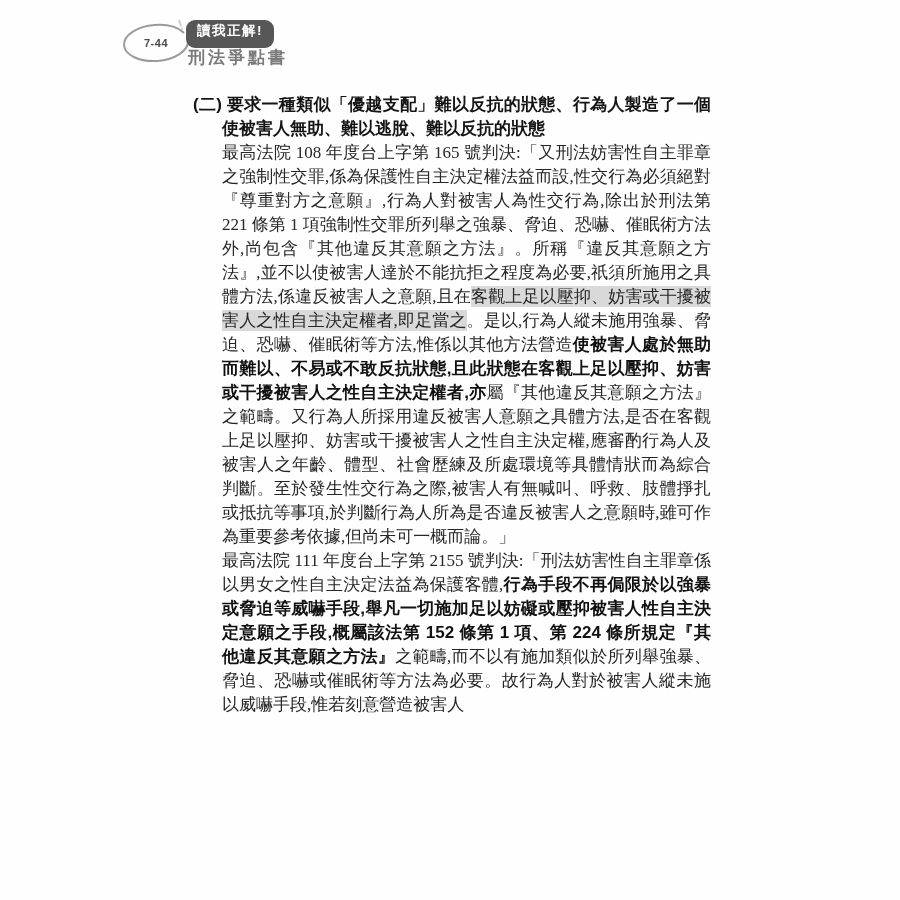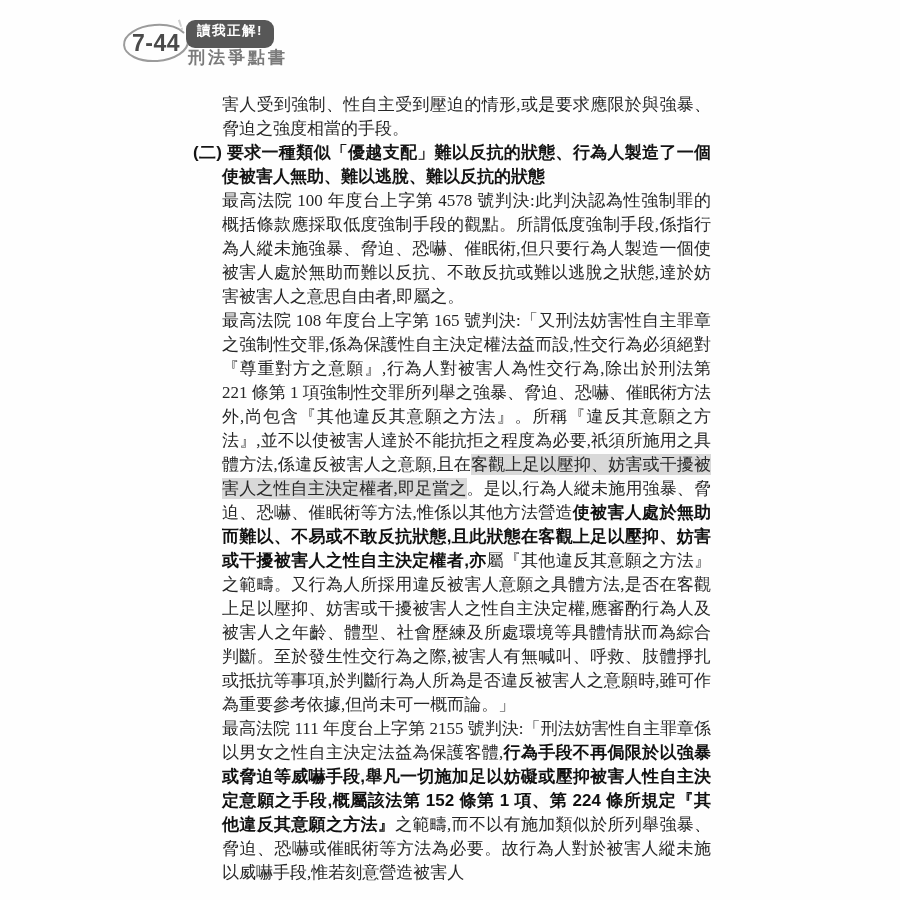--- a/index.html
+++ b/index.html
@@ -22,21 +22,21 @@
 
   
   .page-number-circle{
     position:absolute;left:121px;top:21px;width:70px;height:44px;
   }
   .page-number-circle svg{position:absolute;left:0;top:0;}
   .page-number-text{
     position:absolute;left:0;top:0;width:70px;height:44px;
     display:flex;align-items:center;justify-content:center;
     font-family:"Liberation Sans","DejaVu Sans",sans-serif;
-    font-weight:700;font-size:23px;color:#4a4a4a;letter-spacing:.5px;
+    font-weight:700;font-size:11px;color:#4a4a4a;letter-spacing:.5px;
   }
   .spark{
     position:absolute;left:178px;top:16px;
     font-family:"Liberation Sans","DejaVu Sans",sans-serif;
     font-weight:700;color:#d0d0d0;font-size:15px;transform:rotate(-18deg);
   }
   .badge{
     position:absolute;left:186px;top:20px;
     background:var(--badge-bg);color:var(--badge-text);
     font-family:"Liberation Sans","DejaVu Sans",sans-serif;
@@ -87,20 +87,18 @@
     <span class="page-number-text">7-44</span>
   </div>
 
   <span class="spark">!</span>
 
   <div class="badge">讀我正解!</div>
 
   <div class="book-title">刑法爭點書</div>
 
   <main class="page-body" id="page-body">
-      <div class="para"><span class="seg-normal">害人受到強制、性自主受到壓迫的情形,或是要求應限於與強暴、脅迫之強度相當的手段。</span></div>
       <div class="para heading"><span class="marker">(二) </span><span class="seg-normal">要求一種類似「優越支配」難以反抗的狀態、行為人製造了一個使被害人無助、難以逃脫、難以反抗的狀態</span></div>
-      <div class="para"><span class="seg-normal">最高法院 100 年度台上字第 4578 號判決:此判決認為性強制罪的概括條款應採取低度強制手段的觀點。所謂低度強制手段,係指行為人縱未施強暴、脅迫、恐嚇、催眠術,但只要行為人製造一個使被害人處於無助而難以反抗、不敢反抗或難以逃脫之狀態,達於妨害被害人之意思自由者,即屬之。</span></div>
       <div class="para"><span class="seg-normal">最高法院 108 年度台上字第 165 號判決:「又刑法妨害性自主罪章之強制性交罪,係為保護性自主決定權法益而設,性交行為必須絕對『尊重對方之意願』,行為人對被害人為性交行為,除出於刑法第 221 條第 1 項強制性交罪所列舉之強暴、脅迫、恐嚇、催眠術方法外,尚包含『其他違反其意願之方法』。所稱『違反其意願之方法』,並不以使被害人達於不能抗拒之程度為必要,祇須所施用之具體方法,係違反被害人之意願,且在</span><span class="seg-highlight">客觀上足以壓抑、妨害或干擾被害人之性自主決定權者,即足當之</span><span class="seg-normal">。是以,行為人縱未施用強暴、脅迫、恐嚇、催眠術等方法,惟係以其他方法營造</span><span class="seg-bold">使被害人處於無助而難以、不易或不敢反抗狀態,且此狀態在客觀上足以壓抑、妨害或干擾被害人之性自主決定權者,亦</span><span class="seg-normal">屬『其他違反其意願之方法』之範疇。又行為人所採用違反被害人意願之具體方法,是否在客觀上足以壓抑、妨害或干擾被害人之性自主決定權,應審酌行為人及被害人之年齡、體型、社會歷練及所處環境等具體情狀而為綜合判斷。至於發生性交行為之際,被害人有無喊叫、呼救、肢體掙扎或抵抗等事項,於判斷行為人所為是否違反被害人之意願時,雖可作為重要參考依據,但尚未可一概而論。」</span></div>
       <div class="para"><span class="seg-normal">最高法院 111 年度台上字第 2155 號判決:「刑法妨害性自主罪章係以男女之性自主決定法益為保護客體,</span><span class="seg-bold">行為手段不再侷限於以強暴或脅迫等威嚇手段,舉凡一切施加足以妨礙或壓抑被害人性自主決定意願之手段,概屬該法第 152 條第 1 項、第 224 條所規定『其他違反其意願之方法』</span><span class="seg-normal">之範疇,而不以有施加類似於所列舉強暴、脅迫、恐嚇或催眠術等方法為必要。故行為人對於被害人縱未施以威嚇手段,惟若刻意營造被害人</span></div>
     </main>
 
 </div>
 
 </body></html>

